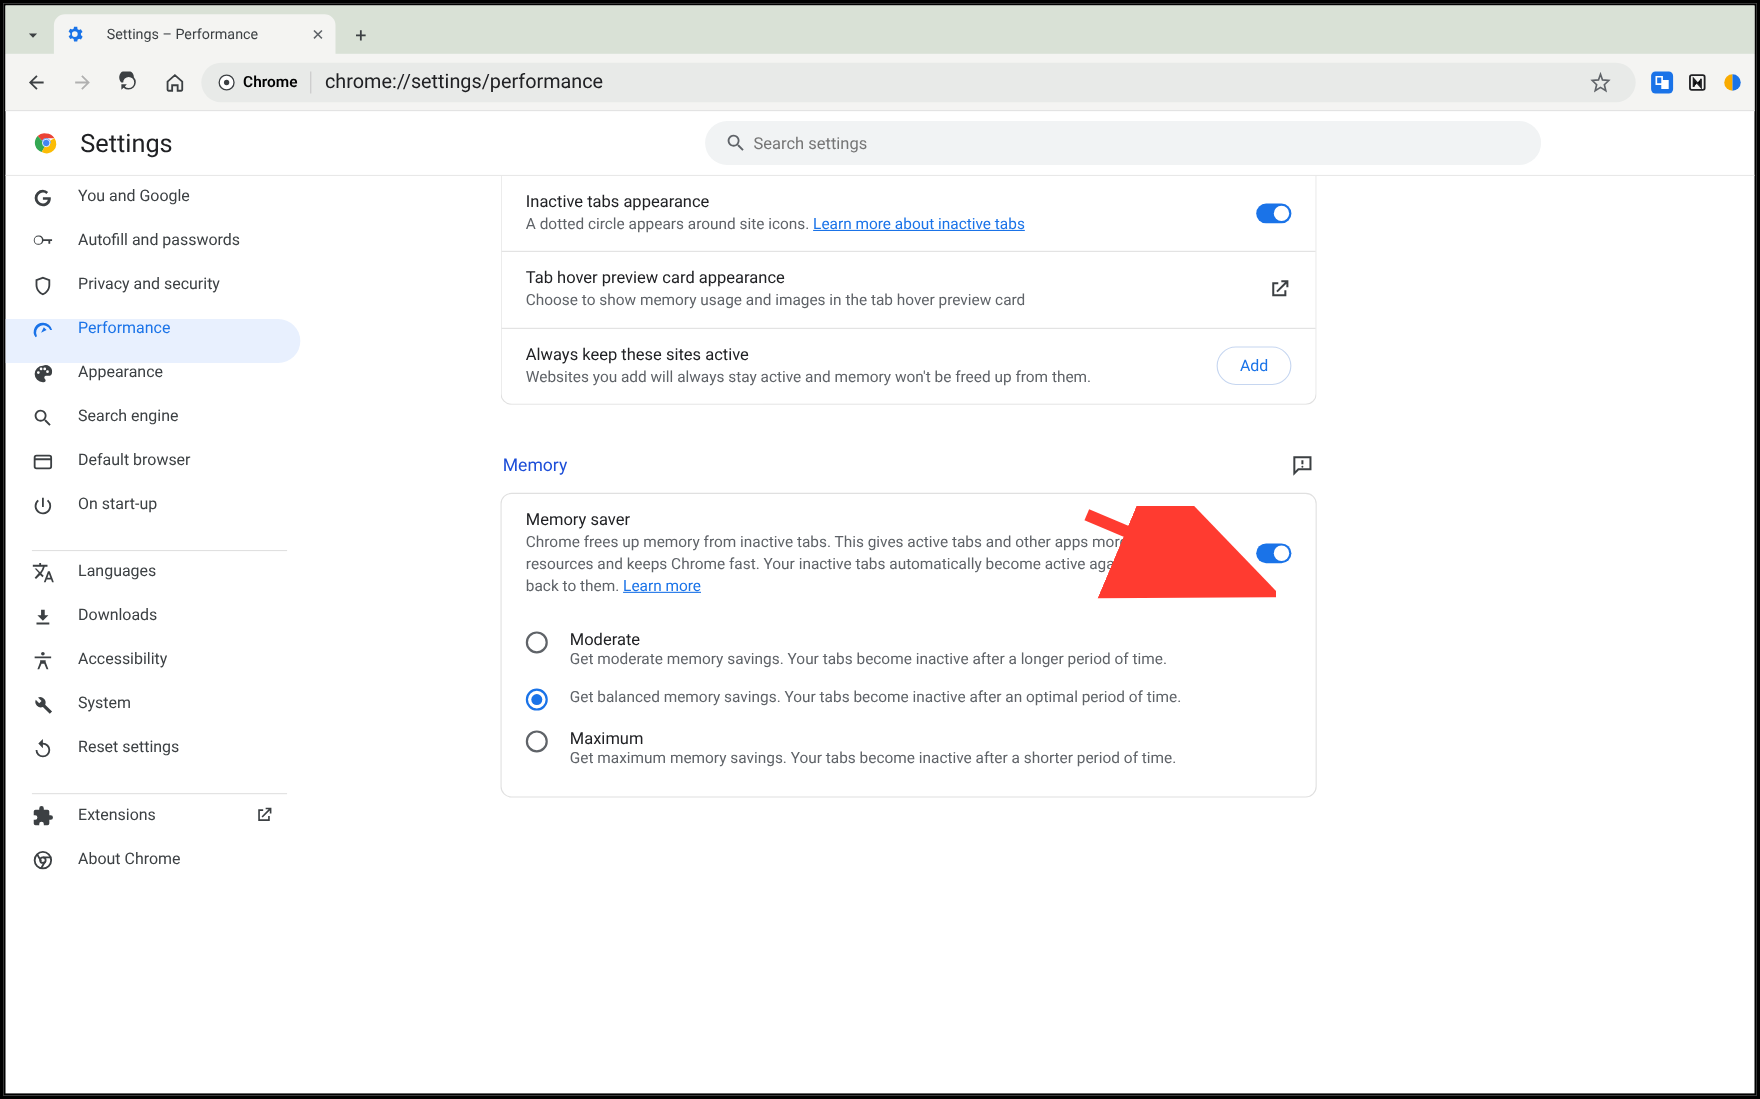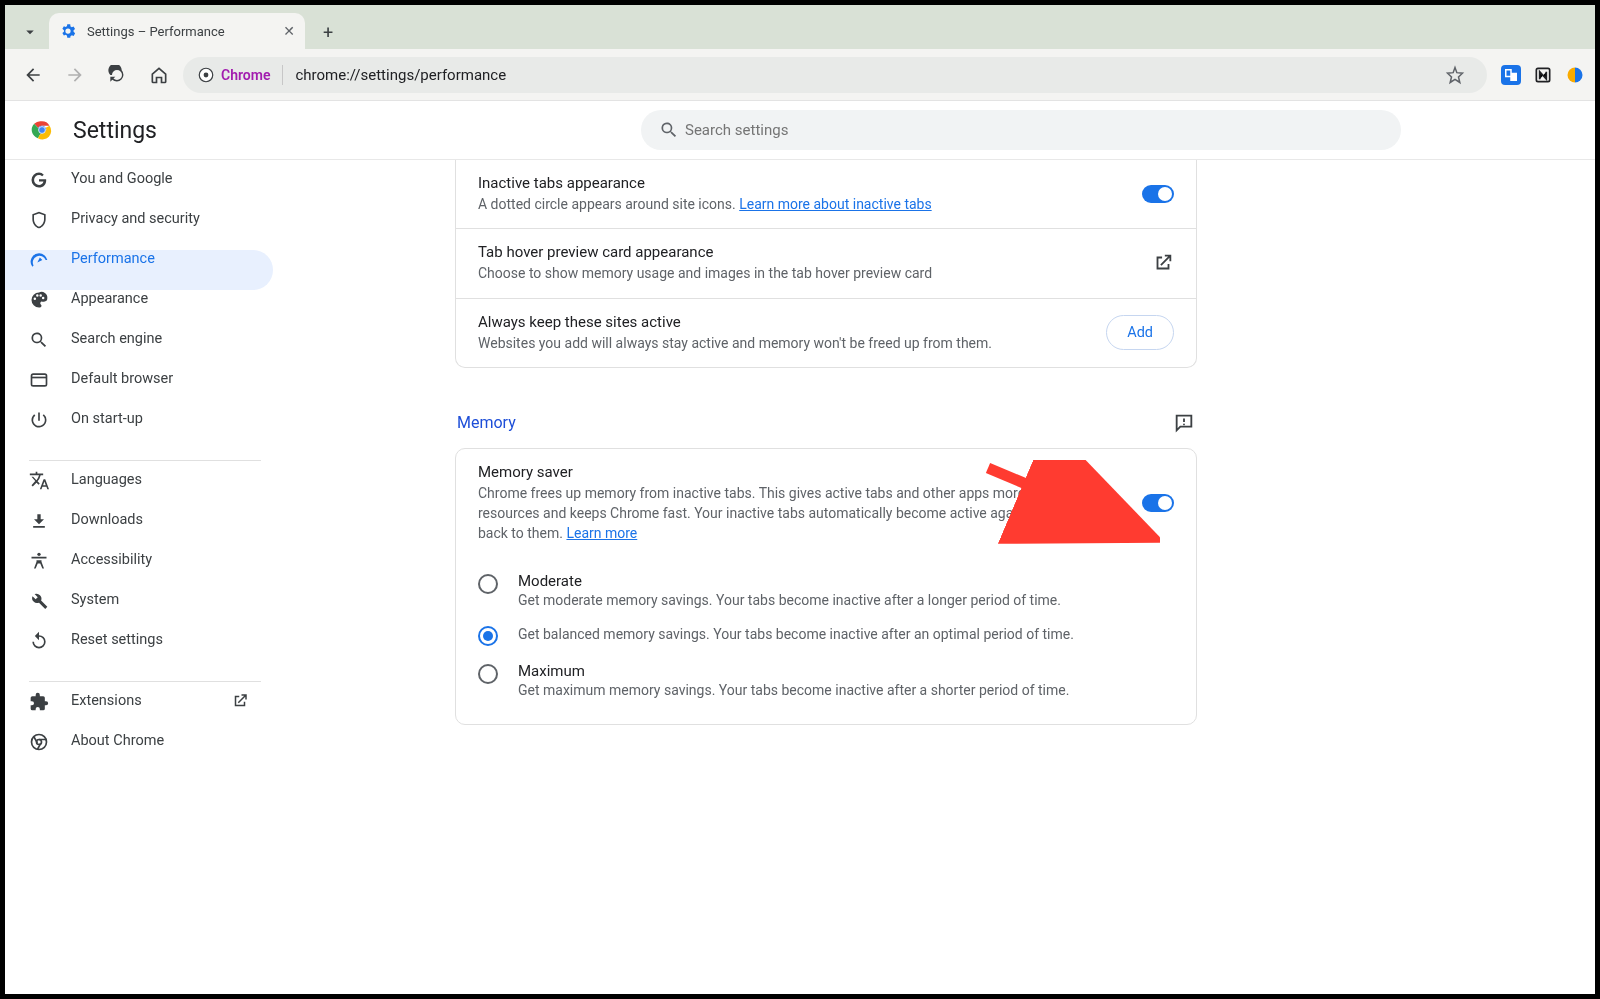--- a/index.html
+++ b/index.html
@@ -16,32 +16,32 @@
     --border:#dadce0;
     --card-border:#e0e0e0;
   }
   *{box-sizing:border-box;font-family:"Segoe UI",Roboto,Arial,sans-serif;}
   html,body{margin:0;padding:0;width:1600px;height:999px;overflow:hidden;background:#000;}
   .frame{position:absolute;left:3px;top:3px;width:1594px;height:993px;background:#fff;display:flex;flex-direction:column;border:2px solid #000;}
 
   
   .winstrip{height:44px;background:var(--bg-window);display:flex;align-items:flex-end;padding-left:8px;}
   .winbtn{width:34px;height:34px;display:flex;align-items:center;justify-content:center;border-radius:8px;margin-right:2px;}
-  .tab{height:36px;min-width:256px;background:var(--bg-tab);border-radius:10px 10px 0 0;display:flex;align-items:center;padding:0 10px;gap:10px;color:#3c4043;font-size:13px;text-align:center;}
+  .tab{height:36px;min-width:256px;background:var(--bg-tab);border-radius:10px 10px 0 0;display:flex;align-items:center;padding:0 10px;gap:20px;color:#3c4043;font-size:13px;text-align:center;}
   .tab .close{margin-left:auto;font-size:14px;color:#5f6368;}
   .newtab{width:34px;height:34px;display:flex;align-items:center;justify-content:center;color:#3c4043;font-size:18px;margin-left:6px;}
 
   
   .toolbar{height:52px;background:var(--bg-toolbar);display:flex;align-items:center;padding:0 10px;gap:6px;border-bottom:1px solid #e3e3e3;}
   .tbtn{width:36px;height:36px;display:flex;align-items:center;justify-content:center;border-radius:50%;color:#3c4043;}
   .tbtn.dis{color:#b0b0b0;}
   .addr{flex:1;height:36px;background:var(--bg-addr);border-radius:18px;display:flex;align-items:center;padding:0 14px;gap:10px;color:#3c4043;}
-  .chip{display:flex;align-items:center;gap:6px;font-size:14px;color:#a21caf;}
+  .chip{display:flex;align-items:center;gap:6px;font-size:14px;color:#000000;}
   .chip .divider{width:1px;height:20px;background:#c7c7c7;margin:0 2px 0 6px;}
-  .url{font-size:15px;color:#202124;}
+  .url{font-size:18px;color:#202124;}
   .right-icons{display:flex;align-items:center;gap:12px;margin-left:8px;}
   .ext-dot{width:20px;height:20px;border-radius:4px;display:flex;align-items:center;justify-content:center;}
 
   
   .apphdr{height:59px;display:flex;align-items:center;padding:0 24px;gap:18px;border-bottom:1px solid #e8e8e8;}
   .apptitle{font-size:23px;color:#202124;}
   .searchwrap{margin-left:auto;margin-right:170px;width:760px;}
   .searchbar{height:40px;background:var(--bg-search);border-radius:24px;display:flex;align-items:center;padding:0 18px;gap:4px;color:#5f6368;}
   .searchbar input{border:none;background:transparent;font-size:15px;color:#202124;flex:1;outline:none;}
 
@@ -192,20 +192,26 @@
   <div class="body">
     <div class="sidebar">
       <div class="navitem">
           <svg class="i20" viewBox="0 0 24 24">
             <path fill="#3c4043" d="M21.35 11.1H12v2.8h5.35a4.6 4.6 0 01-2 3 5.6 5.6 0 01-3.35 1 5.9 5.9 0 010-11.8 5.3 5.3 0 013.75 1.45l2-2A8.3 8.3 0 0012 3a9 9 0 100 18c5.2 0 8.65-3.65 8.65-8.8a8 8 0 00-.15-1.1z"></path>
           </svg>
           <span>You and Google</span>
         </div>
       <div class="navitem">
           <svg class="i20" viewBox="0 0 24 24">
+            <path fill="#3c4043" d="M7 14a4 4 0 114-4 4 4 0 01-4 4zm5.65-5H22v2h-2v3h-2v-3h-5.35A5 5 0 007 5a5 5 0 100 10 5 5 0 005.65-6z"></path>
+          </svg>
+          <span>Autofill and passwords</span>
+        </div>
+      <div class="navitem">
+          <svg class="i20" viewBox="0 0 24 24">
             <path fill="#3c4043" d="M12 2l8 3v6c0 5-3.4 9.7-8 11-4.6-1.3-8-6-8-11V5zm0 2.2L6 6.4V11c0 4 2.6 7.8 6 9 3.4-1.2 6-5 6-9V6.4z"></path>
           </svg>
           <span>Privacy and security</span>
         </div>
       <div class="navitem active">
           <svg class="i20" viewBox="0 0 24 24">
             <path fill="#1a73e8" d="M12 4a10 10 0 00-8 16l1.5-1.3A8 8 0 1120 12h2A10 10 0 0012 4zm1 5l-3 6 6-3z"></path>
           </svg>
           <span>Performance</span>
         </div>

